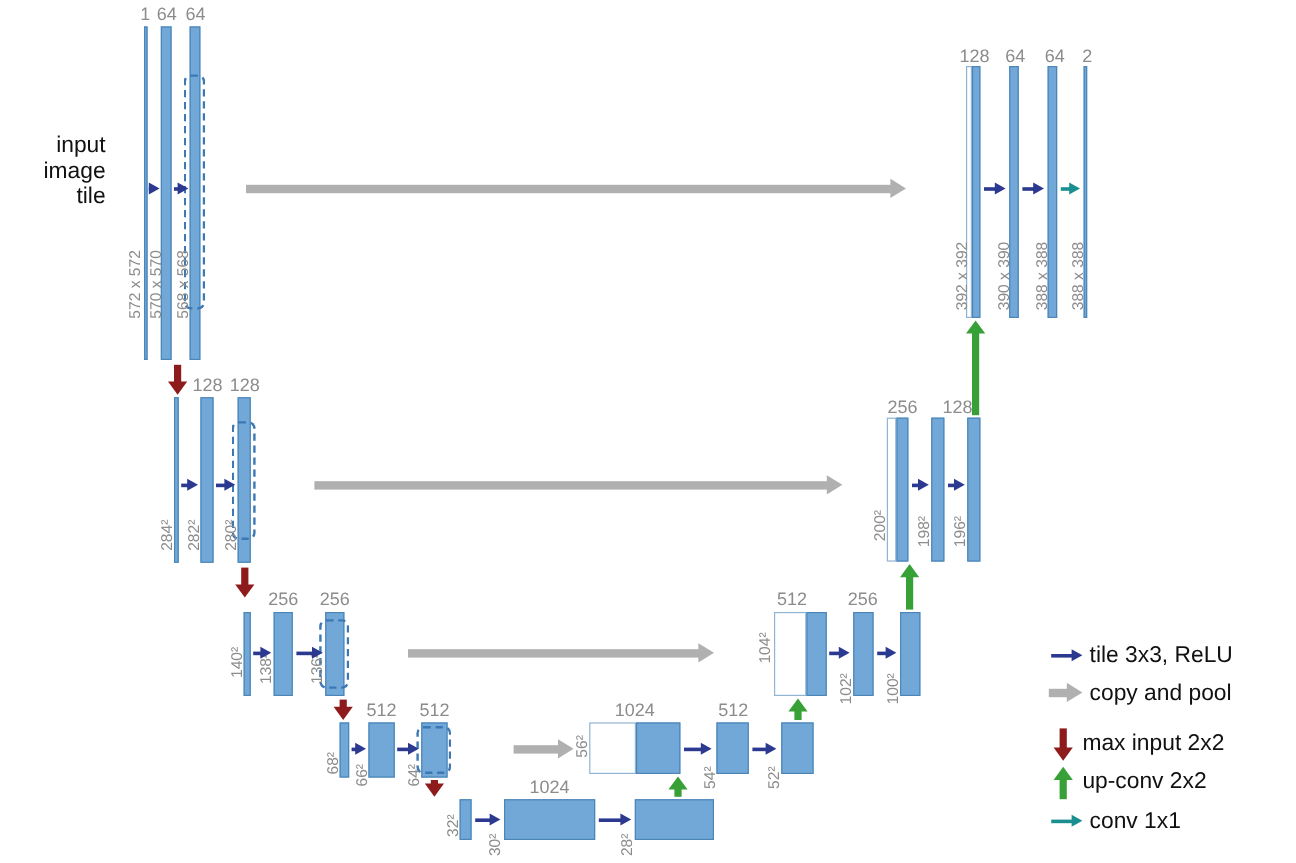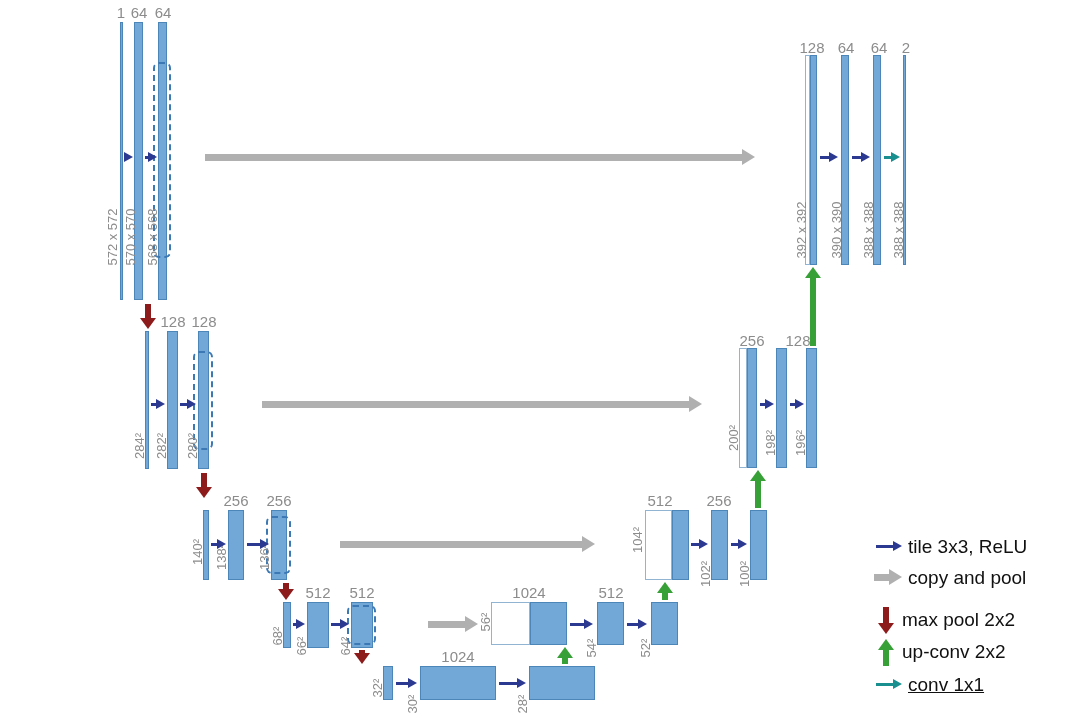--- a/index.html
+++ b/index.html
@@ -13,20 +13,25 @@
   .arr b{position:absolute;display:block;}
   .anno{position:absolute;color:#111;font-size:19px;line-height:21px;}
   #anno-input{left:20px;top:111px;width:68px;text-align:right;}
   #anno-output{left:927px;top:127px;text-align:left;line-height:22px;}
   .legtext{position:absolute;transform:translateY(-50%);color:#111;font-size:19px;white-space:nowrap;}
 </style>
 </head>
 <body>
 
 <div id="stage">
+  <div id="anno-input" class="anno">
+    <div>input</div>
+    <div>image</div>
+    <div>tile</div>
+  </div>
 <div class="fbox" style="left: 120px; top: 22px; width: 3px; height: 278px; background: rgb(113, 168, 216); border-color: rgb(76, 134, 185);"></div>
     <div class="fbox" style="left: 134px; top: 22px; width: 9px; height: 278px; background: rgb(113, 168, 216); border-color: rgb(76, 134, 185);"></div>
     <div class="fbox" style="left: 158px; top: 22px; width: 9px; height: 278px; background: rgb(113, 168, 216); border-color: rgb(76, 134, 185);"></div>
     <div class="fbox" style="left: 145px; top: 331px; width: 4px; height: 138px; background: rgb(113, 168, 216); border-color: rgb(76, 134, 185);"></div>
     <div class="fbox" style="left: 167px; top: 331px; width: 11px; height: 138px; background: rgb(113, 168, 216); border-color: rgb(76, 134, 185);"></div>
     <div class="fbox" style="left: 198px; top: 331px; width: 11px; height: 138px; background: rgb(113, 168, 216); border-color: rgb(76, 134, 185);"></div>
     <div class="fbox" style="left: 203px; top: 510px; width: 6px; height: 70px; background: rgb(113, 168, 216); border-color: rgb(76, 134, 185);"></div>
     <div class="fbox" style="left: 228px; top: 510px; width: 16px; height: 70px; background: rgb(113, 168, 216); border-color: rgb(76, 134, 185);"></div>
     <div class="fbox" style="left: 271px; top: 510px; width: 16px; height: 70px; background: rgb(113, 168, 216); border-color: rgb(76, 134, 185);"></div>
     <div class="fbox" style="left: 283px; top: 602px; width: 8px; height: 46px; background: rgb(113, 168, 216); border-color: rgb(76, 134, 185);"></div>
@@ -235,24 +240,24 @@
     <div class="legtext" style="left: 908px; top: 547px; color: rgb(17, 17, 17);">tile 3x3, ReLU</div>
     <div class="arr" style="left: 874px; top: 569px; width: 28px; height: 16px;">
       <b style="left: 0px; top: 4.5px; width: 16px; height: 7px; background: rgb(176, 176, 176);"></b>
       <b style="right: 0px; top: 0px; width: 0px; height: 0px; border-top: 8px solid transparent; border-bottom: 8px solid transparent; border-left: 13px solid rgb(176, 176, 176);"></b>
     </div>
     <div class="legtext" style="left: 908px; top: 578px; color: rgb(17, 17, 17);">copy and pool</div>
     <div class="arr" style="left: 878px; top: 607px; width: 16px; height: 27px;">
       <b style="left: 5px; top: 0px; width: 6px; height: 17px; background: rgb(142, 27, 27);"></b>
       <b style="left: 0px; bottom: 0px; width: 0px; height: 0px; border-left: 8px solid transparent; border-right: 8px solid transparent; border-top: 11px solid rgb(142, 27, 27);"></b>
     </div>
-    <div class="legtext" style="left: 902px; top: 620px; color: rgb(17, 17, 17);">max pool 2x2</div>
+    <div class="legtext" style="left: 902px; top: 620px; color: rgb(17, 17, 17);">max input 2x2</div>
     <div class="arr" style="left: 878px; top: 639px; width: 16px; height: 27px;">
       <b style="left: 5px; top: 10px; width: 6px; height: 17px; background: rgb(55, 160, 55);"></b>
       <b style="left: 0px; top: 0px; width: 0px; height: 0px; border-left: 8px solid transparent; border-right: 8px solid transparent; border-bottom: 11px solid rgb(55, 160, 55);"></b>
     </div>
     <div class="legtext" style="left: 902px; top: 652px; color: rgb(17, 17, 17);">up-conv 2x2</div>
     <div class="arr" style="left: 876px; top: 679px; width: 26px; height: 10px;">
       <b style="left: 0px; top: 3.5px; width: 18px; height: 3px; background: rgb(26, 143, 143);"></b>
       <b style="right: 0px; top: 0px; width: 0px; height: 0px; border-top: 5px solid transparent; border-bottom: 5px solid transparent; border-left: 9px solid rgb(26, 143, 143);"></b>
     </div>
-    <div class="legtext" style="left: 908px; top: 685px; color: rgb(17, 17, 17); text-decoration: underline;">conv 1x1</div>
+    <div class="legtext" style="left: 908px; top: 685px; color: rgb(17, 17, 17);">conv 1x1</div>
   </div>
 
 </body></html>

